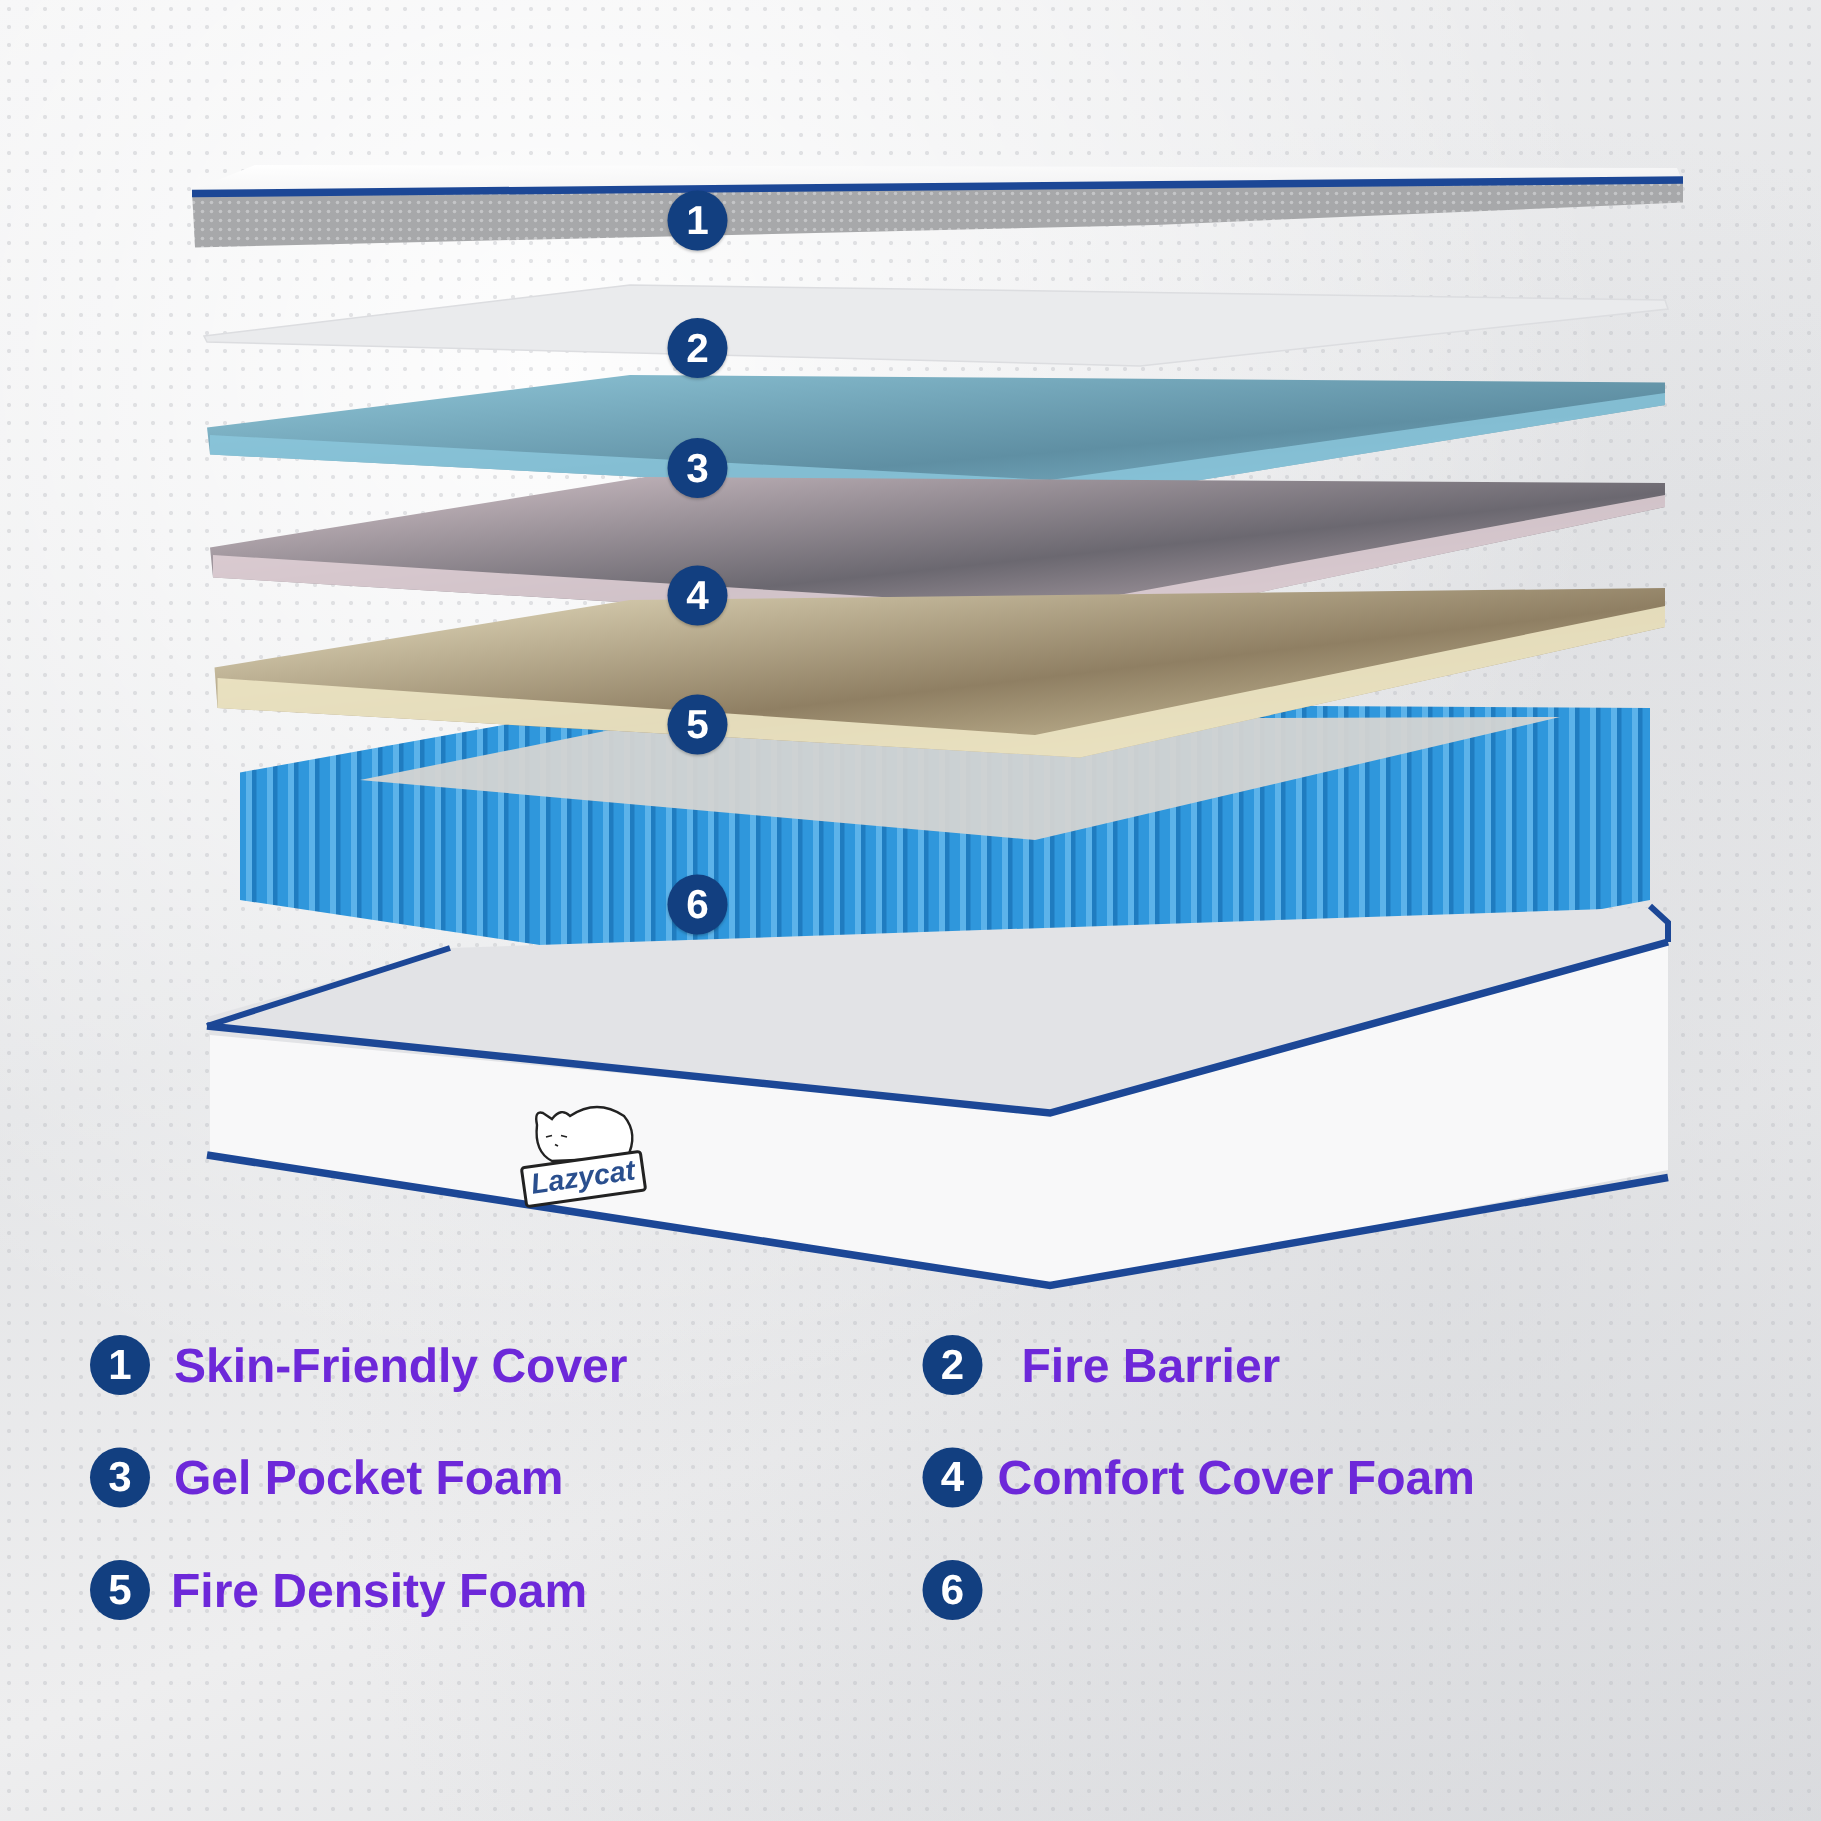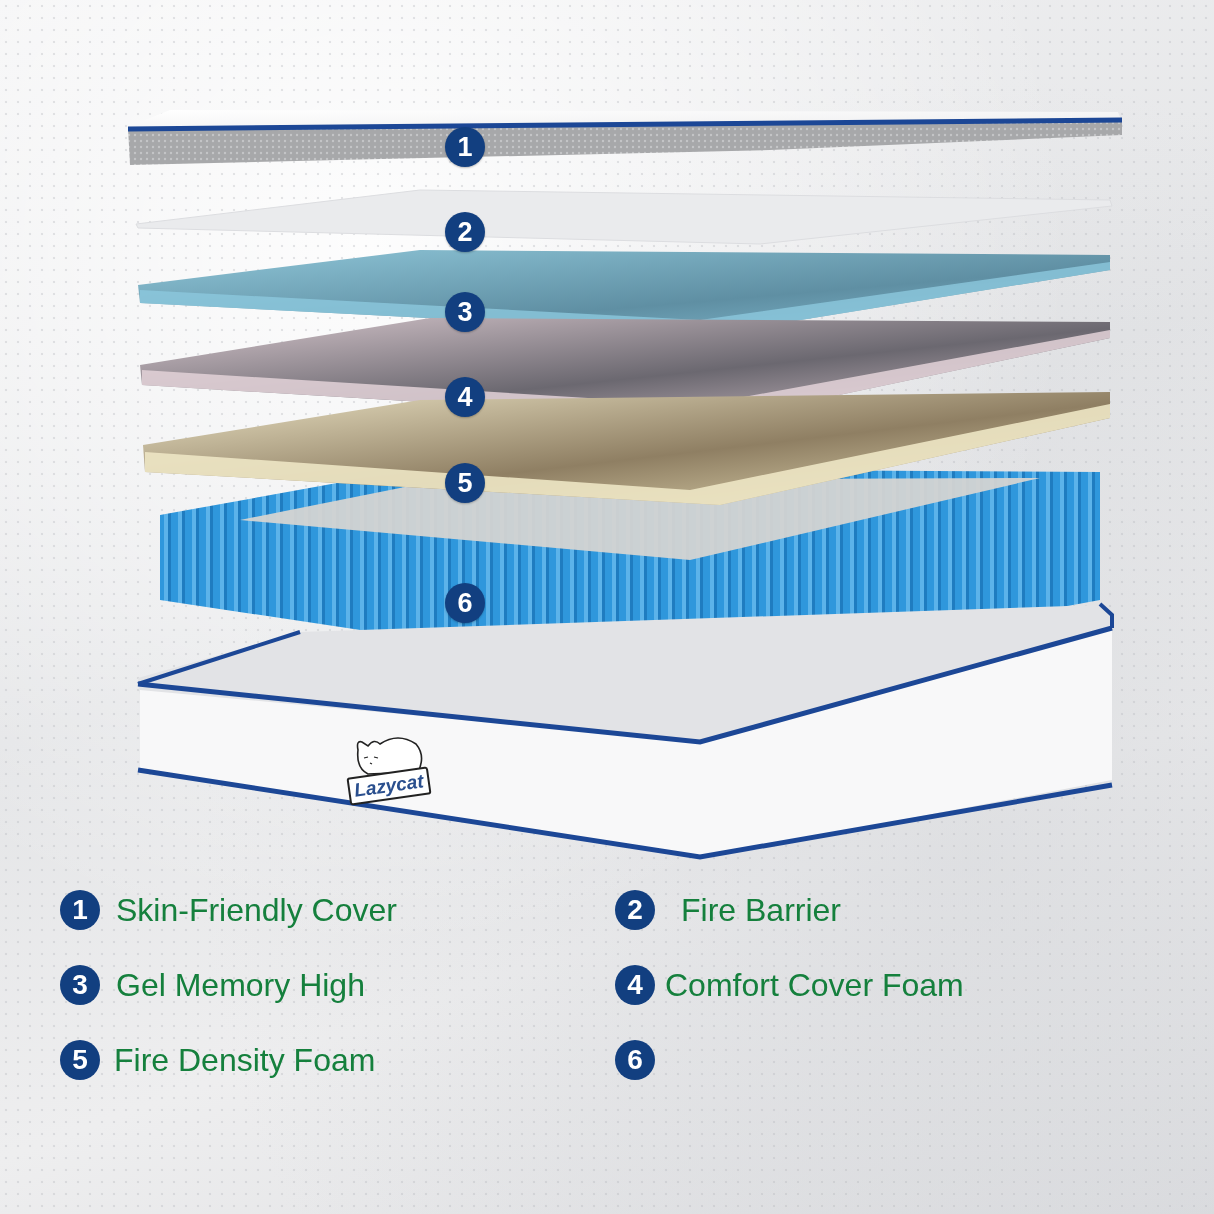--- a/index.html
+++ b/index.html
@@ -37,21 +37,21 @@
   }
 
   .legend { position:absolute; left:0; top:880px; width:1214px; height:220px; }
   .legend-item { position:absolute; display:flex; align-items:center; }
   .legend-badge {
     width:40px; height:40px; border-radius:50%;
     background:#123f80; color:#fff; font-weight:bold; font-size:28px;
     display:flex; align-items:center; justify-content:center; flex:none;
   }
   .legend-label {
-    margin-left:16px; font-size:32px; font-weight:normal; color:#15803d; white-space:nowrap;
+    margin-left:16px; font-size:32px; font-weight:bold; color:#6d28d9; white-space:nowrap;
   }
 </style>
 </head>
 <body>
 
 <div class="texture"></div>
 
 <div class="diagram">
   <svg class="layers" width="1214" height="880" viewBox="0 0 1214 880">
     <defs>
@@ -143,21 +143,21 @@
   <div class="legend-item" style="left:60px;top:10px;">
     <div class="legend-badge">1</div>
     <span class="legend-label">Skin-Friendly Cover</span>
   </div>
   <div class="legend-item" style="left:615px;top:10px;">
     <div class="legend-badge">2</div>
     <span class="legend-label" style="margin-left:26px;">Fire Barrier</span>
   </div>
   <div class="legend-item" style="left:60px;top:85px;">
     <div class="legend-badge">3</div>
-    <span class="legend-label">Gel Memory High</span>
+    <span class="legend-label">Gel Pocket Foam</span>
   </div>
   <div class="legend-item" style="left:615px;top:85px;">
     <div class="legend-badge">4</div>
     <span class="legend-label" style="margin-left:10px;">Comfort Cover Foam</span>
   </div>
   <div class="legend-item" style="left:60px;top:160px;">
     <div class="legend-badge">5</div>
     <span class="legend-label" style="margin-left:14px;">Fire Density Foam</span>
   </div>
   <div class="legend-item" style="left:615px;top:160px;">

